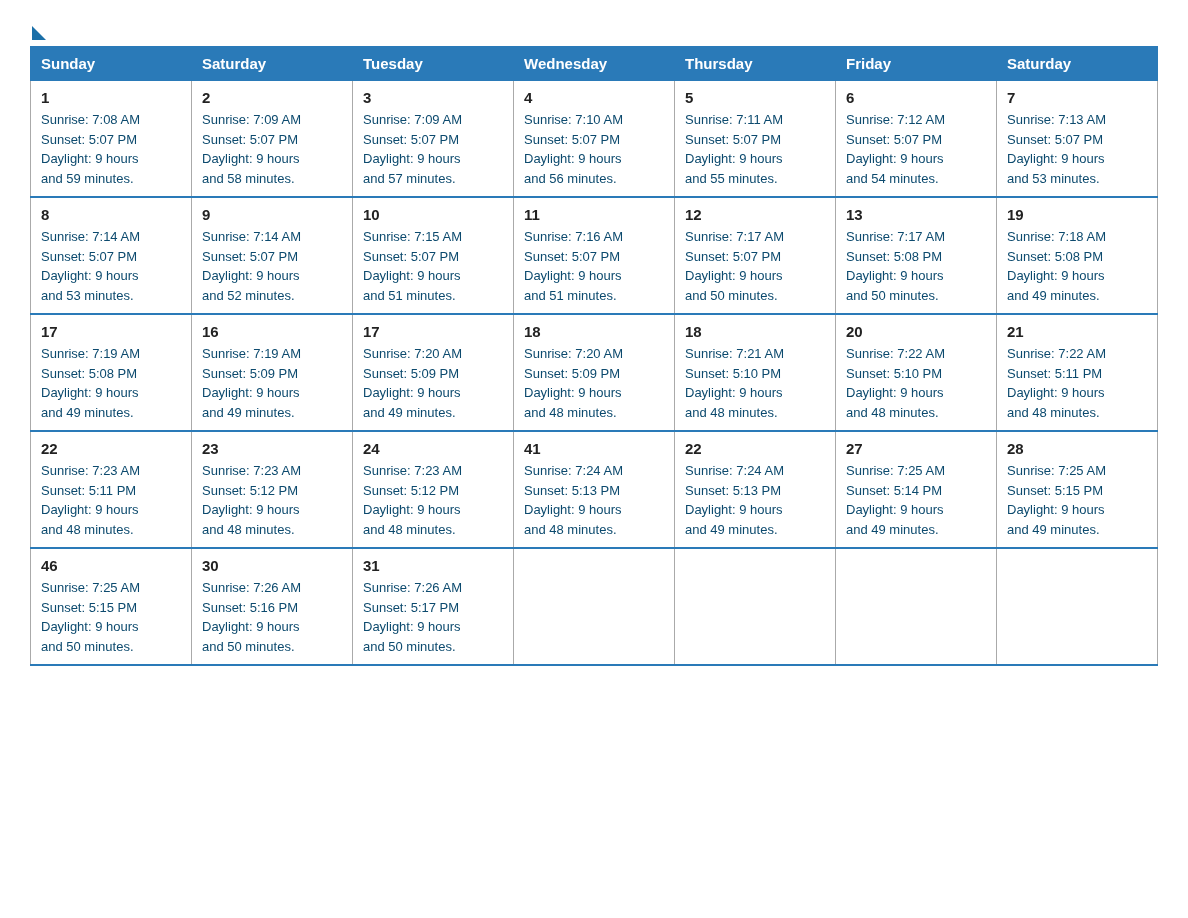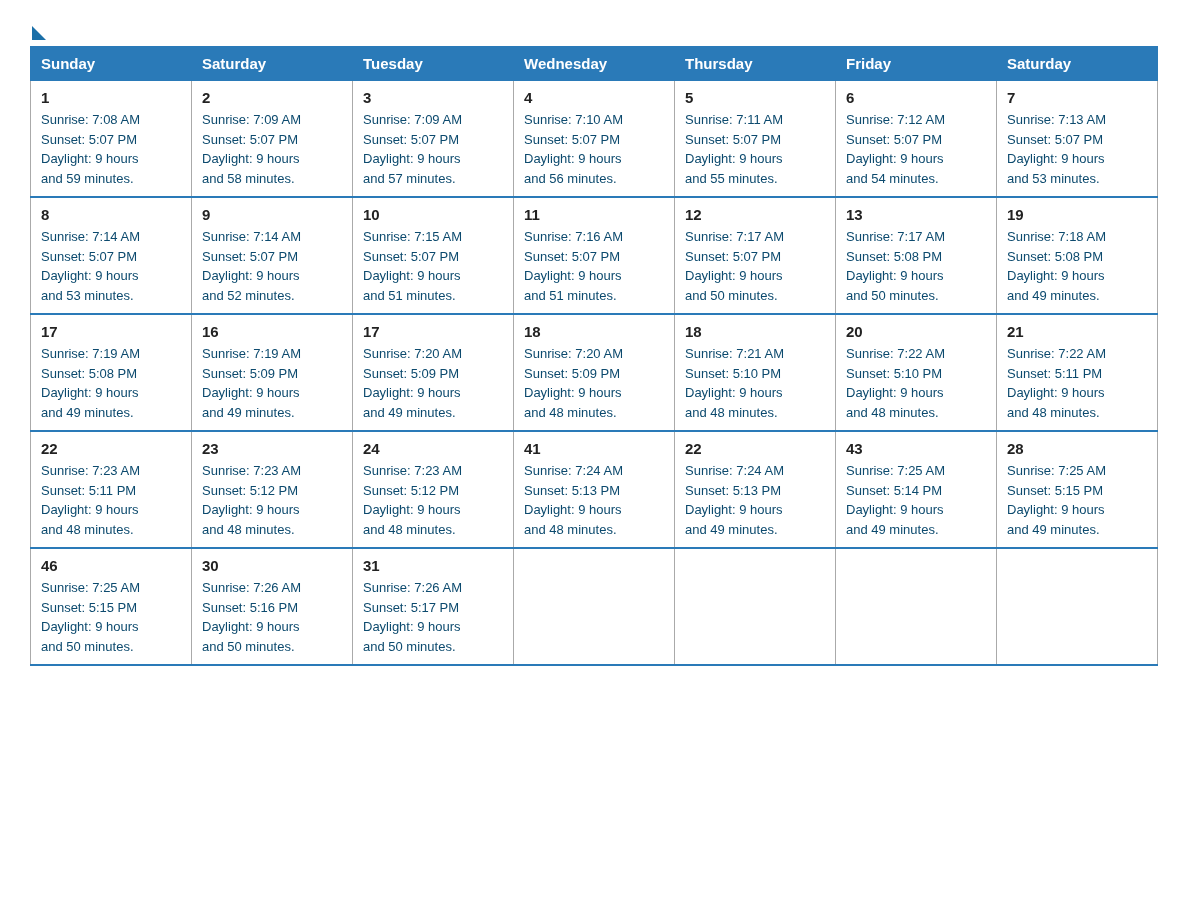--- a/index.html
+++ b/index.html
@@ -158,21 +158,21 @@
         <td><span class="day-num">18</span><span class="day-info">Sunrise: 7:21 AM<br>Sunset: 5:10 PM<br>Daylight: 9 hours<br>and 48 minutes.</span></td>
         <td><span class="day-num">20</span><span class="day-info">Sunrise: 7:22 AM<br>Sunset: 5:10 PM<br>Daylight: 9 hours<br>and 48 minutes.</span></td>
         <td><span class="day-num">21</span><span class="day-info">Sunrise: 7:22 AM<br>Sunset: 5:11 PM<br>Daylight: 9 hours<br>and 48 minutes.</span></td>
       </tr>
       <tr>
         <td><span class="day-num">22</span><span class="day-info">Sunrise: 7:23 AM<br>Sunset: 5:11 PM<br>Daylight: 9 hours<br>and 48 minutes.</span></td>
         <td><span class="day-num">23</span><span class="day-info">Sunrise: 7:23 AM<br>Sunset: 5:12 PM<br>Daylight: 9 hours<br>and 48 minutes.</span></td>
         <td><span class="day-num">24</span><span class="day-info">Sunrise: 7:23 AM<br>Sunset: 5:12 PM<br>Daylight: 9 hours<br>and 48 minutes.</span></td>
         <td><span class="day-num">41</span><span class="day-info">Sunrise: 7:24 AM<br>Sunset: 5:13 PM<br>Daylight: 9 hours<br>and 48 minutes.</span></td>
         <td><span class="day-num">22</span><span class="day-info">Sunrise: 7:24 AM<br>Sunset: 5:13 PM<br>Daylight: 9 hours<br>and 49 minutes.</span></td>
-        <td><span class="day-num">43</span><span class="day-info">Sunrise: 7:25 AM<br>Sunset: 5:14 PM<br>Daylight: 9 hours<br>and 49 minutes.</span></td>
+        <td><span class="day-num">27</span><span class="day-info">Sunrise: 7:25 AM<br>Sunset: 5:14 PM<br>Daylight: 9 hours<br>and 49 minutes.</span></td>
         <td><span class="day-num">28</span><span class="day-info">Sunrise: 7:25 AM<br>Sunset: 5:15 PM<br>Daylight: 9 hours<br>and 49 minutes.</span></td>
       </tr>
       <tr>
         <td><span class="day-num">46</span><span class="day-info">Sunrise: 7:25 AM<br>Sunset: 5:15 PM<br>Daylight: 9 hours<br>and 50 minutes.</span></td>
         <td><span class="day-num">30</span><span class="day-info">Sunrise: 7:26 AM<br>Sunset: 5:16 PM<br>Daylight: 9 hours<br>and 50 minutes.</span></td>
         <td><span class="day-num">31</span><span class="day-info">Sunrise: 7:26 AM<br>Sunset: 5:17 PM<br>Daylight: 9 hours<br>and 50 minutes.</span></td>
         <td></td>
         <td></td>
         <td></td>
         <td></td>

